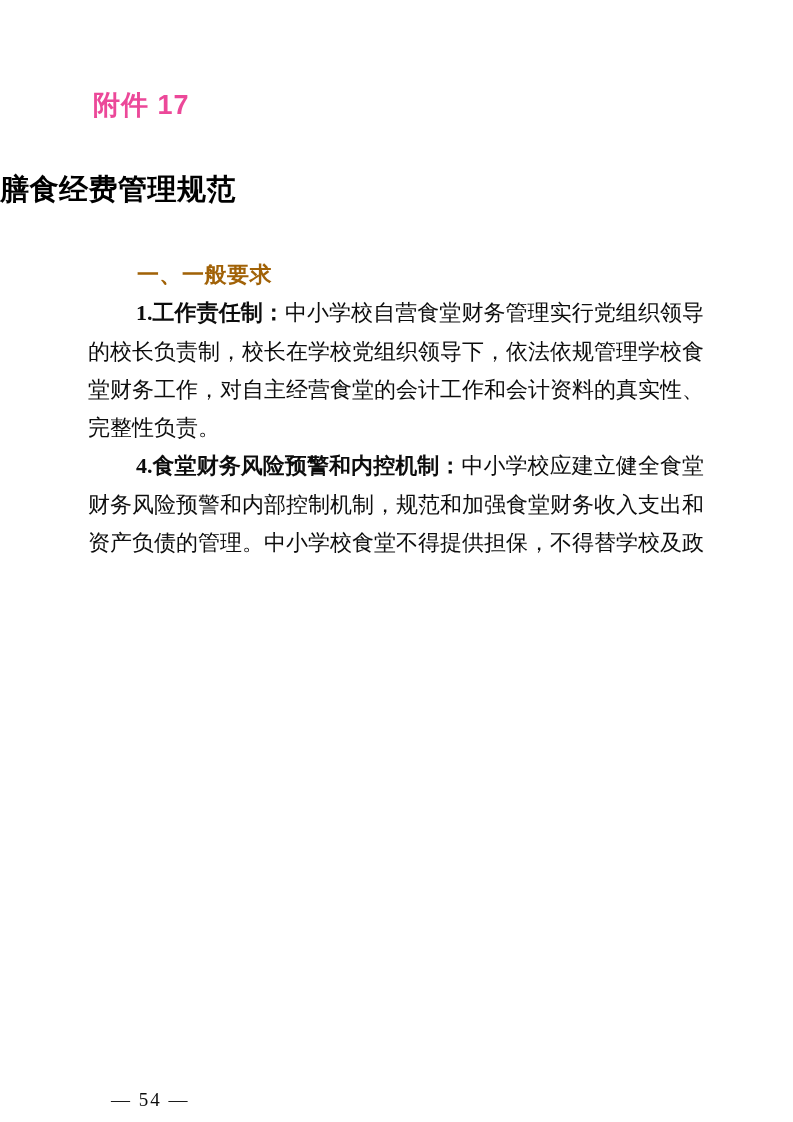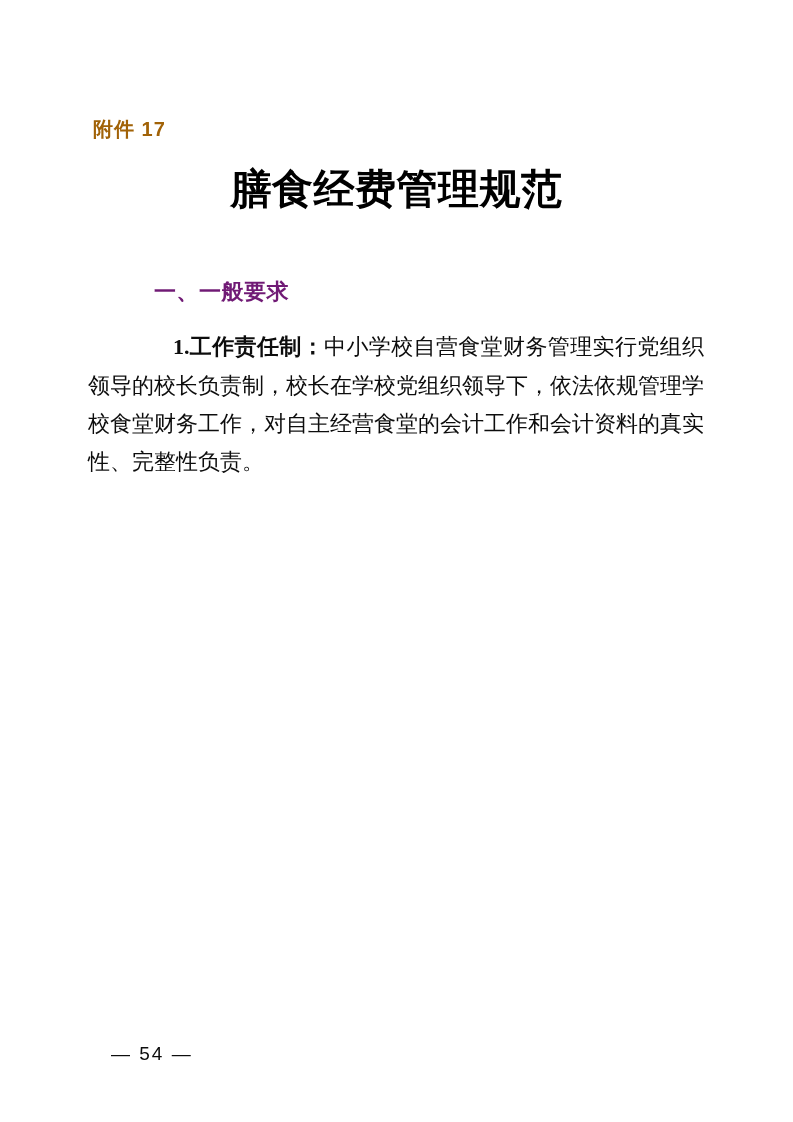--- a/index.html
+++ b/index.html
@@ -10,78 +10,76 @@
   .page {
     position: relative;
     width: 793px;
     height: 1122px;
     background: #ffffff;
     overflow: hidden;
     color: #0d0d0d;
   }
   .attachment {
     position: absolute;
-    top: 116px;
+    top: 92px;
     left: 93px;
     font-family: "Liberation Sans", "DejaVu Sans", sans-serif;
     font-weight: bold;
-    font-size: 20px;
+    font-size: 27px;
     line-height: 26px;
     letter-spacing: 1px;
-    color: #a16207;
+    color: #ec4899;
   }
   .title {
     position: absolute;
     top: 172px;
     left: 0;
     width: 793px;
     margin: 0;
-    text-align: center;
     font-family: "Liberation Serif", "DejaVu Serif", serif;
     font-weight: bold;
-    font-size: 41px;
+    font-size: 29px;
     line-height: 34px;
     letter-spacing: 0.5px;
     color: #000000;
   }
   .body-text {
     position: absolute;
     top: 256px;
     left: 88px;
     width: 616px;
     font-family: "Liberation Serif", "DejaVu Serif", serif;
     font-size: 22px;
     line-height: 38.3px;
     text-align: justify;
     color: #0d0d0d;
   }
   .section-heading {
-    margin: 17px;
+    margin: 0;
     font-family: "Liberation Sans", "DejaVu Sans", sans-serif;
     font-weight: bold;
     font-size: 22px;
     line-height: 38.3px;
     text-indent: 49px;
     letter-spacing: 0.5px;
-    color: #701a75;
+    color: #a16207;
   }
   .para {
     margin: 0;
     text-indent: 48px;
     text-align: justify;
   }
   .para .lead {
     font-weight: bold;
-    margin-left: 37px;
   }
   .page-num {
     position: absolute;
-    top: 1043px;
+    top: 1089px;
     left: 111px;
-    font-family: Liberation Sans, sans-serif;
+    font-family: Liberation Serif, serif;
     font-size: 19px;
     line-height: 22px;
     letter-spacing: 2px;
     color: #0d0d0d;
   }
 </style>
 </head>
 <body>
 
 <div class="page">
@@ -91,18 +89,19 @@
   <h1 class="title">膳食经费管理规范</h1>
 
   <div class="body-text">
 
     <h2 class="section-heading">一、一般要求</h2>
 
     <p class="para"><span class="lead">1.工作责任制：</span><span>中小学校自营食堂财务管理实行党组织领导的校长负责制，校长在学校党组织领导下，依法依规管理学校食堂财务工作，对自主经营食堂的会计工作和会计资料的真实性、完整性负责。</span></p>
 
 
 
+    <p class="para"><span class="lead">4.食堂财务风险预警和内控机制：</span><span>中小学校应建立健全食堂财务风险预警和内部控制机制，规范和加强食堂财务收入支出和资产负债的管理。中小学校食堂不得提供担保，不得替学校及政</span></p>
 
   </div>
 
   <div class="page-num">— 54 —</div>
 
 </div>
 
 </body></html>

